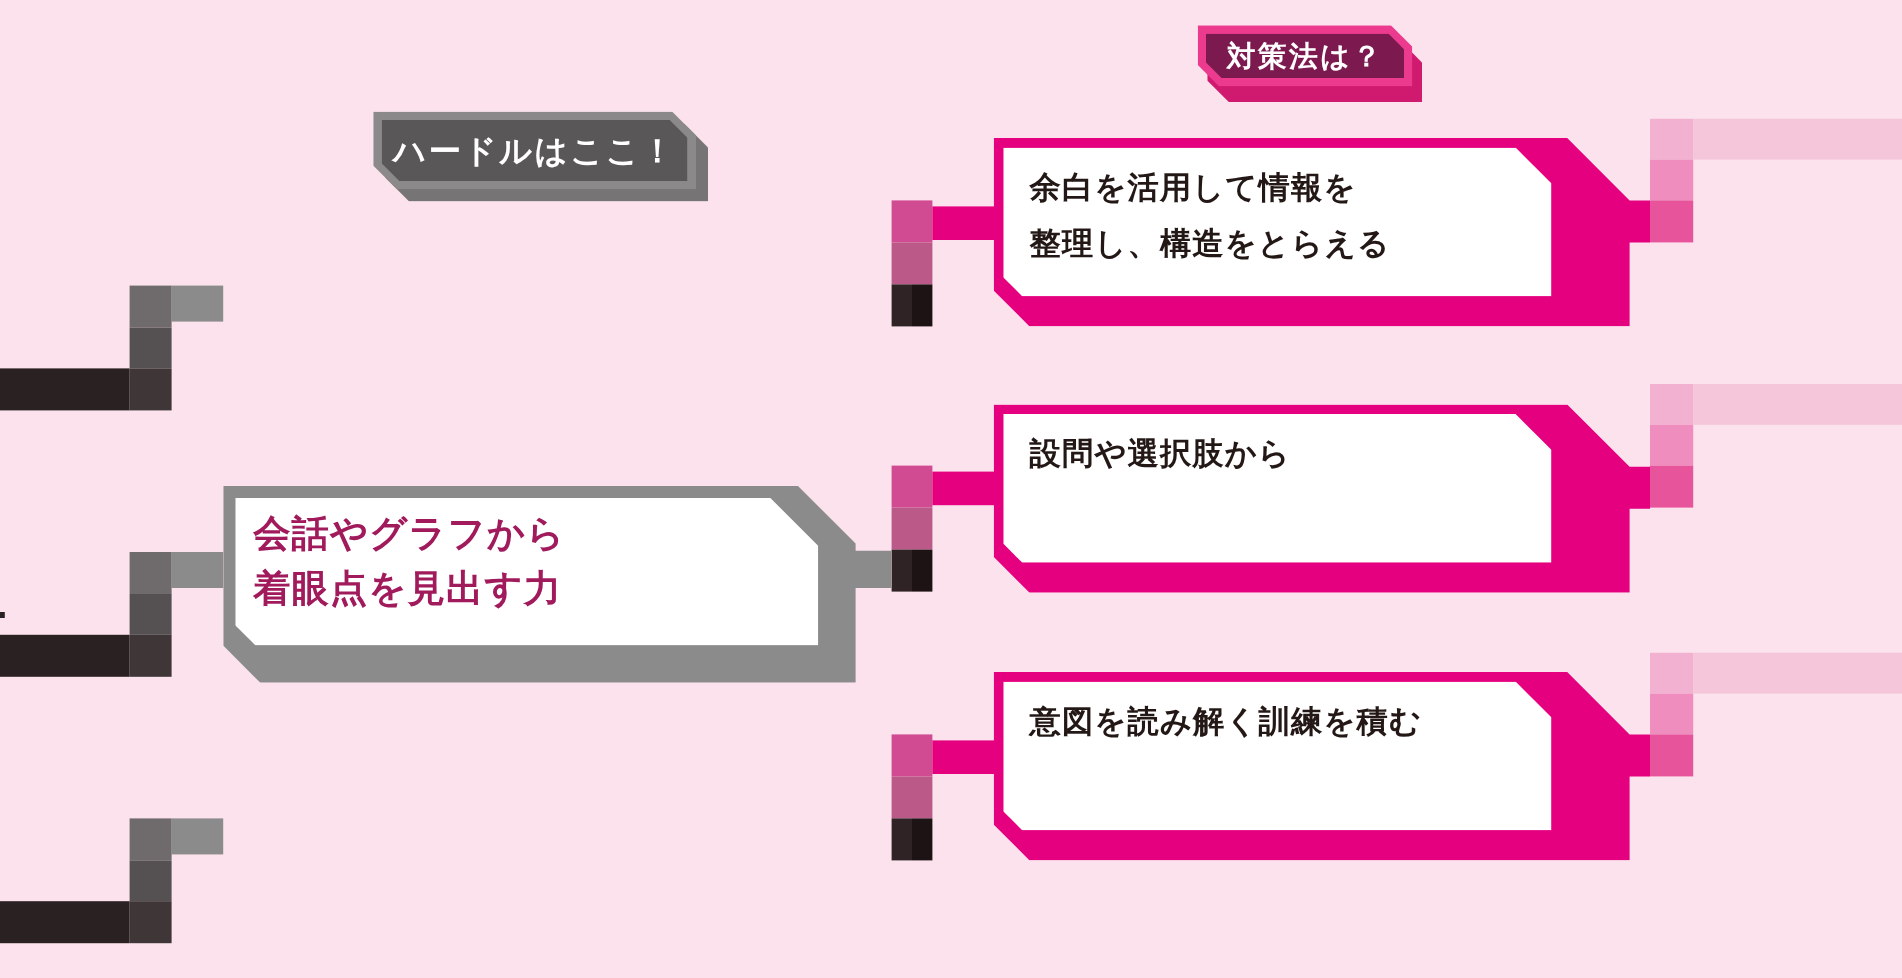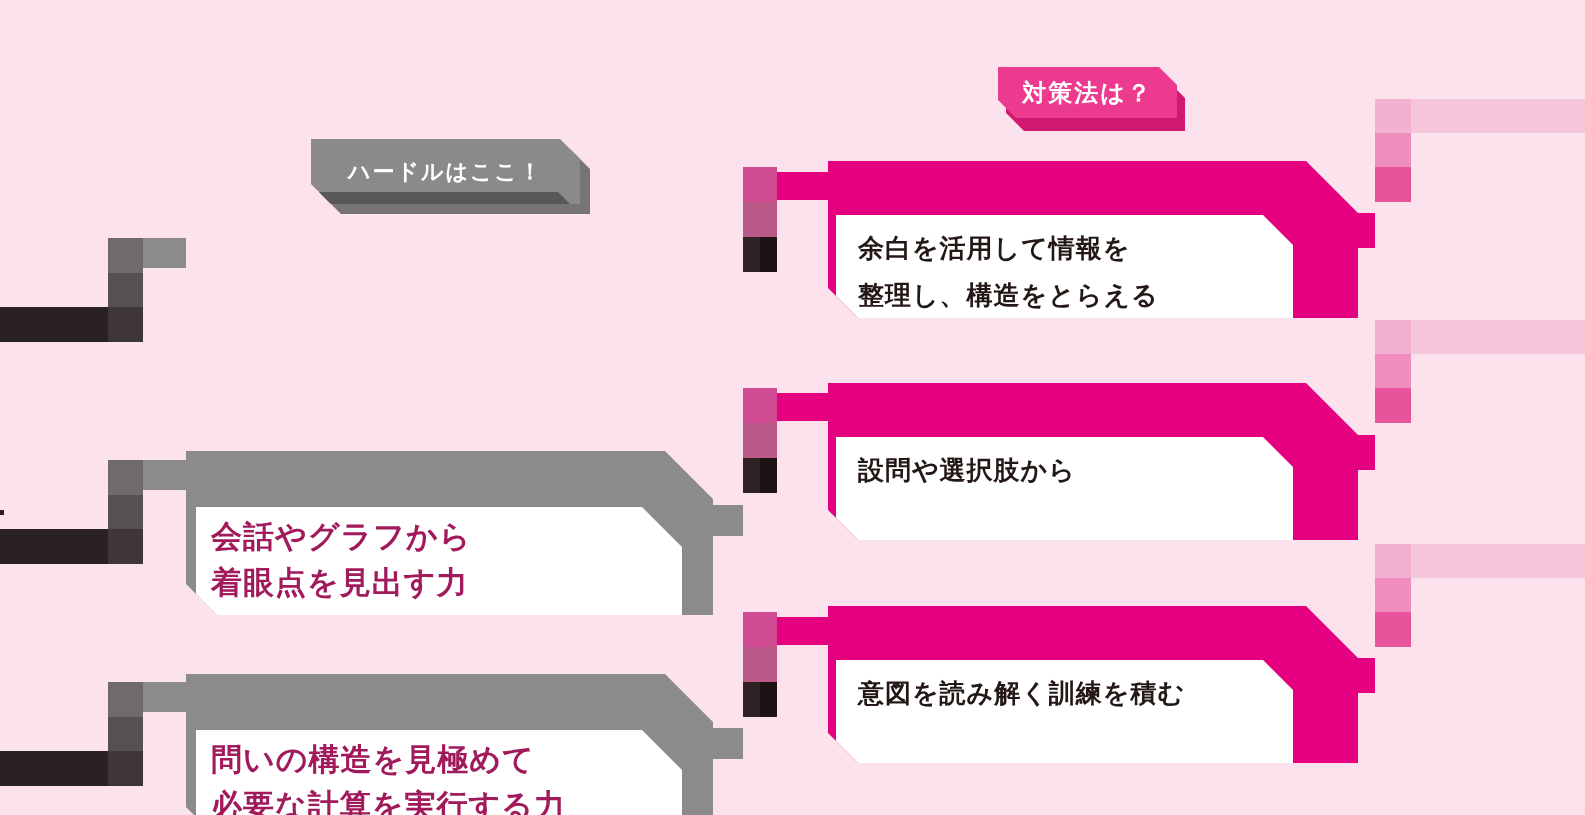--- a/index.html
+++ b/index.html
@@ -1,18 +1,18 @@
 <!DOCTYPE html>
 <html><head>
 <meta charset="utf-8">
 <style>
   html,body{margin:0;padding:0;}
   body{font-family:"Liberation Sans","DejaVu Sans",sans-serif;}
   .canvas{position:relative;width:1585px;height:815px;background:#fbe2ec;overflow:hidden;}
-  .abs{position:absolute;margin-top:46px;}
+  .abs{position:absolute;}
 
   
   .hbox-outer{width:557px;height:164px;background:#8b8b8b;
     clip-path:polygon(0 0,479px 0,527px 48px,527px 54px,557px 54px,557px 85px,527px 85px,527px 164px,31px 164px,0 133px);}
   .hbox-inner{left:10px;top:10px;width:486px;height:123px;background:#ffffff;
     clip-path:polygon(0 0,446px 0,486px 40px,486px 123px,17px 123px,0 106px);}
   .hbox-text{left:25px;top:17px;font-size:31px;line-height:46px;font-weight:800;color:#a11a5c;letter-spacing:1px;white-space:nowrap;}
 
   .sbox-outer{width:547px;height:157px;background:#e5007f;
     clip-path:polygon(0 0,478px 0,530px 52px,547px 52px,547px 87px,530px 87px,530px 157px,30px 157px,0 127px);}
@@ -40,21 +40,21 @@
   .c{position:absolute;}
 </style>
 </head>
 <body>
 
 <div class="canvas">
 
   <div class="abs badge-gray-back" style="left:321px;top:103px;"></div>
   <div class="abs badge-gray badge-main" style="left:311px;top:93px;">
     <div class="abs badge-gray-fill"></div>
-    <div class="badge-text" style="font-size:22px;">ハードルはここ！</div>
+    <div class="badge-text" style="font-size:27px;">ハードルはここ！</div>
   </div>
 
   <div class="abs badge-pink-back" style="left:1006px;top:34px;"></div>
   <div class="abs badge-pink badge-main" style="left:998px;top:21px;">
     <div class="abs badge-pink-fill"></div>
     <div class="badge-text" style="font-size:24px;">対策法は？</div>
   </div>
 
   <div class="c" style="left:143px;top:238px;width:43px;height:30px;background:#8b8b8b;"></div>
   <div class="c" style="left:108px;top:238px;width:35px;height:35px;background:#6f6b6c;"></div>
@@ -106,27 +106,20 @@
   <div class="c" style="left:1375px;top:612px;width:36px;height:35px;background:#e8549b;"></div>
   <div class="c" style="left:1411px;top:544px;width:174px;height:34px;background:#f5c5da;"></div>
 
   <div class="abs hbox-outer" style="left:186px;top:405px;">
     <div class="abs hbox-inner"></div>
     <div class="abs hbox-text">
       <div>会話やグラフから</div>
       <div>着眼点を見出す力</div>
     </div>
   </div>
-  <div class="abs hbox-outer" style="left:186px;top:628px;">
-    <div class="abs hbox-inner"></div>
-    <div class="abs hbox-text">
-      <div>問いの構造を見極めて</div>
-      <div>必要な計算を実行する力</div>
-    </div>
-  </div>
 
   <div class="abs sbox-outer" style="left:828px;top:115px;">
     <div class="abs sbox-inner"></div>
     <div class="abs sbox-text">
       <div>余白を活用して情報を</div>
       <div>整理し、構造をとらえる</div>
     </div>
   </div>
   <div class="abs sbox-outer" style="left:828px;top:337px;">
     <div class="abs sbox-inner"></div>

